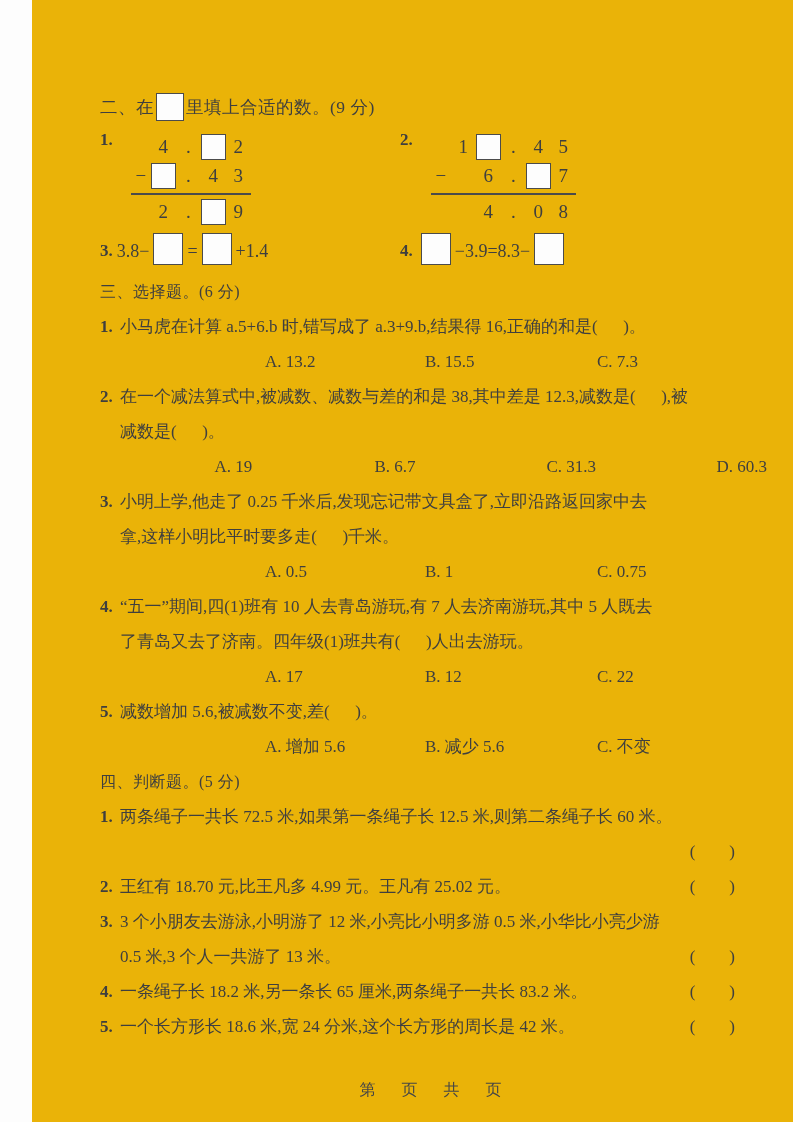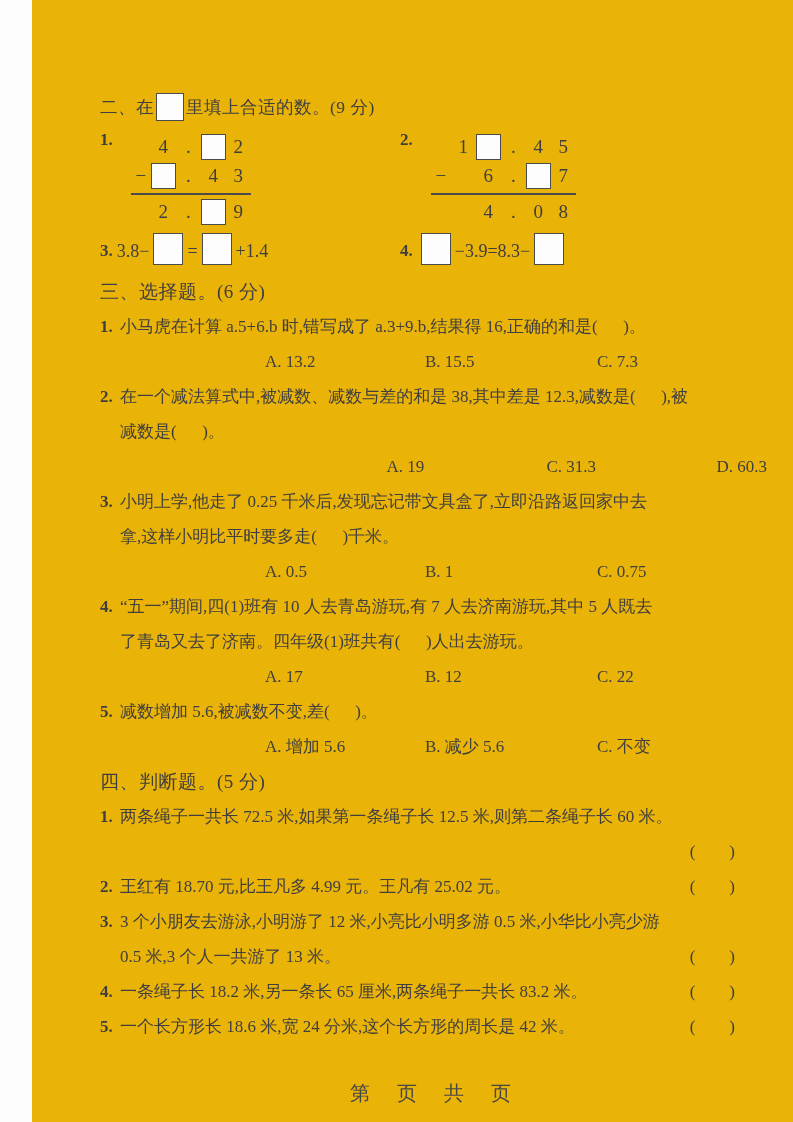--- a/index.html
+++ b/index.html
@@ -11,21 +11,21 @@
     overflow:hidden;
   }
   .page{
     box-sizing:border-box;
     width:793px;height:1122px;
     padding:92px 58px 0 68px;
     background:#eab308;
     margin-left:32px;
   }
   .heading{font-size:17.5px;line-height:30px;margin-bottom:8px;letter-spacing:0.5px;}
-  .sec-heading{font-size:19px;line-height:35px;letter-spacing:0.5px;}
+  .sec-heading{font-size:16px;line-height:35px;letter-spacing:0.5px;}
   
   .hbox{display:inline-block;width:26px;height:26px;border:1.6px solid #4b4b4b;vertical-align:-8px;margin:0 2px;background:#fdfdfd;}
   .ebox{display:inline-block;width:28px;height:30px;border:1.6px solid #4b4b4b;vertical-align:middle;margin:0 4px 4px;background:#fdfdfd;}
   .vbox{display:inline-block;width:23px;height:24px;border:1.6px solid #4b4b4b;background:#fdfdfd;}
   
   .vrow{display:flex;margin-bottom:6px;}
   .vprob{display:flex;align-items:flex-start;}
   .vprob-1{width:300px;}
   .qnum{font-weight:bold;font-size:17px;}
   .vgrid{display:inline-block;margin-left:18px;font-size:19px;margin-top:2px;}
@@ -47,21 +47,21 @@
   .opt{white-space:pre;}
   .ow1{width:160px;}
   .ow2{width:172px;}
   .ow3{width:170px;}
   .jflex{display:flex;}
   .jflex .qtext{flex:0 0 auto;}
   .paren{white-space:pre;}
   .paren-right{margin-left:auto;margin-right:32px;}
   .paren-line{text-align:right;padding-right:32px;}
   .paren-abs{position:absolute;right:32px;top:35px;}
-  .footer{margin-top:36px;text-align:center;font-size:20px;letter-spacing:6px;word-spacing:10px;color:#464646;}
+  .footer{margin-top:36px;text-align:center;font-size:16px;letter-spacing:6px;word-spacing:10px;color:#464646;}
 </style>
 </head>
 <body>
 
 <div class="page">
 
   <div class="heading">
     <span>二、在</span><span class="hbox"></span><span>里填上合适的数。(9 分)</span>
   </div>
 
@@ -165,20 +165,21 @@
       <span class="opt ow3">C. 7.3</span>
     </div>
   </div>
 
   <div class="q">
     <span class="qnum">2.</span>
     <div class="qtext">在一个减法算式中,被减数、减数与差的和是 38,其中差是 12.3,减数是(      ),被
 减数是(      )。</div>
     <div class="opts">
       <span class="opt ow1">A. 19</span>
+      <span class="opt ow2">B. 6.7</span>
       <span class="opt ow3">C. 31.3</span>
       <span class="opt">D. 60.3</span>
     </div>
   </div>
 
   <div class="q">
     <span class="qnum">3.</span>
     <div class="qtext">小明上学,他走了 0.25 千米后,发现忘记带文具盒了,立即沿路返回家中去
 拿,这样小明比平时要多走(      )千米。</div>
     <div class="opts">

